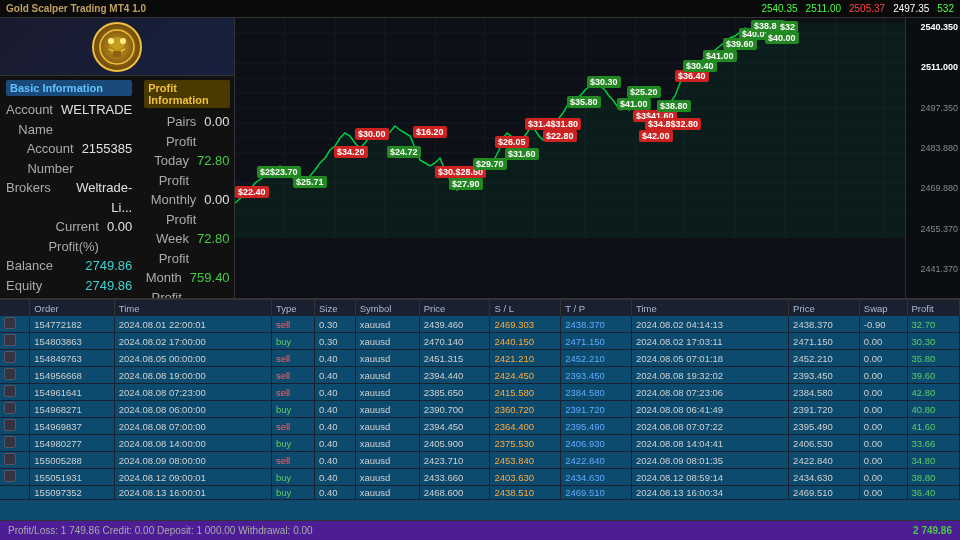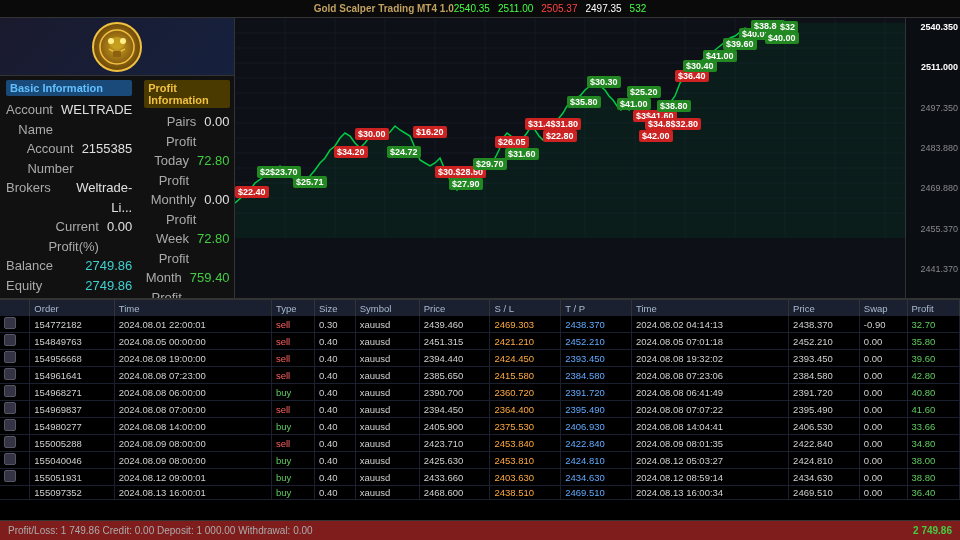--- a/index.html
+++ b/index.html
@@ -12,21 +12,21 @@
       color: #d0d0d0;
       overflow: hidden;
     }
 
     
     #top-bar {
       height: 18px;
       background: #0a0a0a;
       display: flex;
       align-items: center;
-      justify-content: center;
+      justify-content: space-between;
       padding: 0 6px;
       border-bottom: 1px solid #333;
     }
     #top-bar .title { color: #c0a060; font-size: 10px; font-weight: bold; }
     #top-bar .prices { display: flex; gap: 8px; color: #fff; font-size: 10px; }
 
     
     #main {
       display: flex;
       height: calc(540px - 18px - 20px);
@@ -149,21 +149,21 @@
     .axis-price { text-align: right; }
     .axis-price.highlight { color: #fff; font-weight: bold; }
 
     
     #table-area {
       position: absolute;
       bottom: 20px;
       left: 0;
       right: 0;
       height: 222px;
-      background: #000000;
+      background: #0c4a6e;
       border-top: 2px solid #333;
       overflow: hidden;
     }
 
     #trade-table {
       width: 100%;
       border-collapse: collapse;
       font-size: 9.5px;
     }
     #trade-table thead tr {
@@ -193,21 +193,21 @@
     .td-tp { color: #60aaff; }
     .td-sl { color: #ffaa40; }
 
     
     #status-bar {
       position: absolute;
       bottom: 0;
       left: 0;
       right: 0;
       height: 20px;
-      background: #7f1d1d;
+      background: #4c1d95;
       border-top: 1px solid #333;
       display: flex;
       align-items: center;
       padding: 0 8px;
       font-size: 10px;
       color: #aaa;
     }
 
     
     #chart-svg {
@@ -537,20 +537,35 @@
     <td>2439.460</td>
     <td class="td-sl">2469.303</td>
     <td class="td-tp">2438.370</td>
     <td>2024.08.02 04:14:13</td>
     <td>2438.370</td>
     <td>-0.90</td>
     <td class="td-profit-pos">32.70</td>
   </tr>
           <tr>
     <td><span style="display:inline-block;width:12px;height:12px;background:#334;border-radius:2px;border:1px solid #556;"></span></td>
+    <td>154803863</td>
+    <td>2024.08.02 17:00:00</td>
+    <td class="td-buy">buy</td>
+    <td>0.30</td>
+    <td>xauusd</td>
+    <td>2470.140</td>
+    <td class="td-sl">2440.150</td>
+    <td class="td-tp">2471.150</td>
+    <td>2024.08.02 17:03:11</td>
+    <td>2471.150</td>
+    <td>0.00</td>
+    <td class="td-profit-pos">30.30</td>
+  </tr>
+          <tr>
+    <td><span style="display:inline-block;width:12px;height:12px;background:#334;border-radius:2px;border:1px solid #556;"></span></td>
     <td>154849763</td>
     <td>2024.08.05 00:00:00</td>
     <td class="td-sell">sell</td>
     <td>0.40</td>
     <td>xauusd</td>
     <td>2451.315</td>
     <td class="td-sl">2421.210</td>
     <td class="td-tp">2452.210</td>
     <td>2024.08.05 07:01:18</td>
     <td>2452.210</td>
@@ -642,35 +657,20 @@
     <td>2423.710</td>
     <td class="td-sl">2453.840</td>
     <td class="td-tp">2422.840</td>
     <td>2024.08.09 08:01:35</td>
     <td>2422.840</td>
     <td>0.00</td>
     <td class="td-profit-pos">34.80</td>
   </tr>
           <tr>
     <td><span style="display:inline-block;width:12px;height:12px;background:#334;border-radius:2px;border:1px solid #556;"></span></td>
-    <td>155040046</td>
-    <td>2024.08.09 08:00:00</td>
-    <td class="td-buy">buy</td>
-    <td>0.40</td>
-    <td>xauusd</td>
-    <td>2425.630</td>
-    <td class="td-sl">2453.810</td>
-    <td class="td-tp">2424.810</td>
-    <td>2024.08.12 05:03:27</td>
-    <td>2424.810</td>
-    <td>0.00</td>
-    <td class="td-profit-pos">38.00</td>
-  </tr>
-          <tr>
-    <td><span style="display:inline-block;width:12px;height:12px;background:#334;border-radius:2px;border:1px solid #556;"></span></td>
     <td>155051931</td>
     <td>2024.08.12 09:00:01</td>
     <td class="td-buy">buy</td>
     <td>0.40</td>
     <td>xauusd</td>
     <td>2433.660</td>
     <td class="td-sl">2403.630</td>
     <td class="td-tp">2434.630</td>
     <td>2024.08.12 08:59:14</td>
     <td>2434.630</td>

